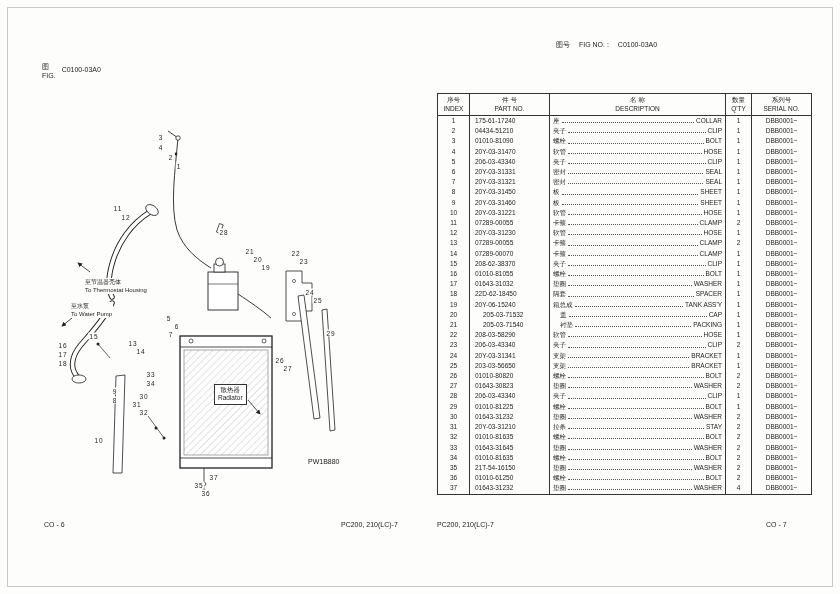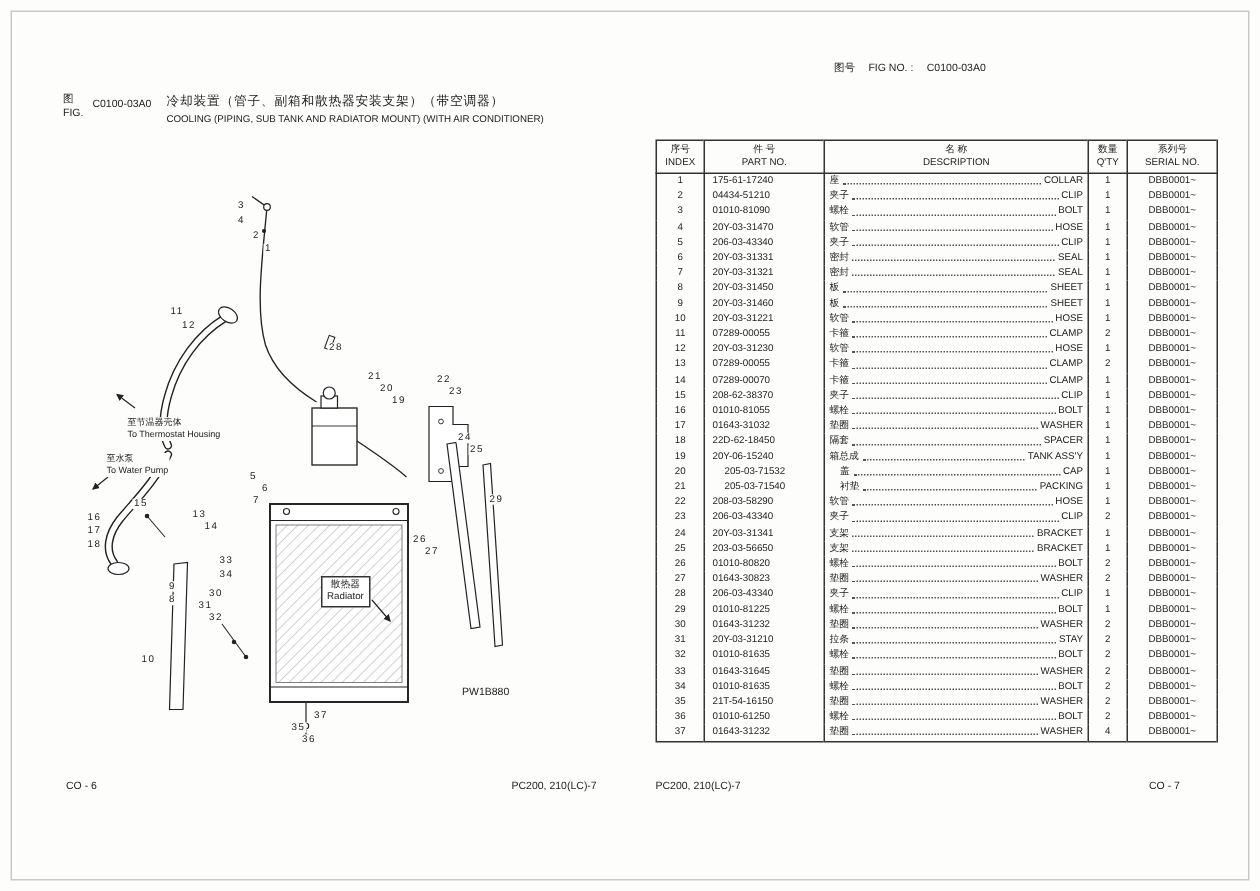--- a/index.html
+++ b/index.html
@@ -61,24 +61,20 @@
 <body>
 
 <div class="page-frame"></div>
 
 <div class="fig-head">
   <div class="fig-col">
     <div>图</div>
     <div>FIG.</div>
   </div>
   <div class="fig-no">C0100-03A0</div>
-  <div class="titles">
-    <div class="t-cn">冷却装置（管子、副箱和散热器安装支架）（带空调器）</div>
-    <div class="t-en">COOLING (PIPING, SUB TANK AND RADIATOR MOUNT) (WITH AIR CONDITIONER)</div>
-  </div>
 </div>
 
 <div class="diagram">
   <svg width="404" height="424" viewBox="0 0 404 424">
     <defs>
       <pattern id="hatch" patternUnits="userSpaceOnUse" width="5" height="5" patternTransform="rotate(45)">
         <line x1="0" y1="0" x2="0" y2="5" stroke="#777" stroke-width="0.45"></line>
       </pattern>
       <marker id="arrow" markerWidth="6" markerHeight="6" refX="5" refY="3" orient="auto">
         <path d="M0,0 L6,3 L0,6 z" fill="#222"></path>

